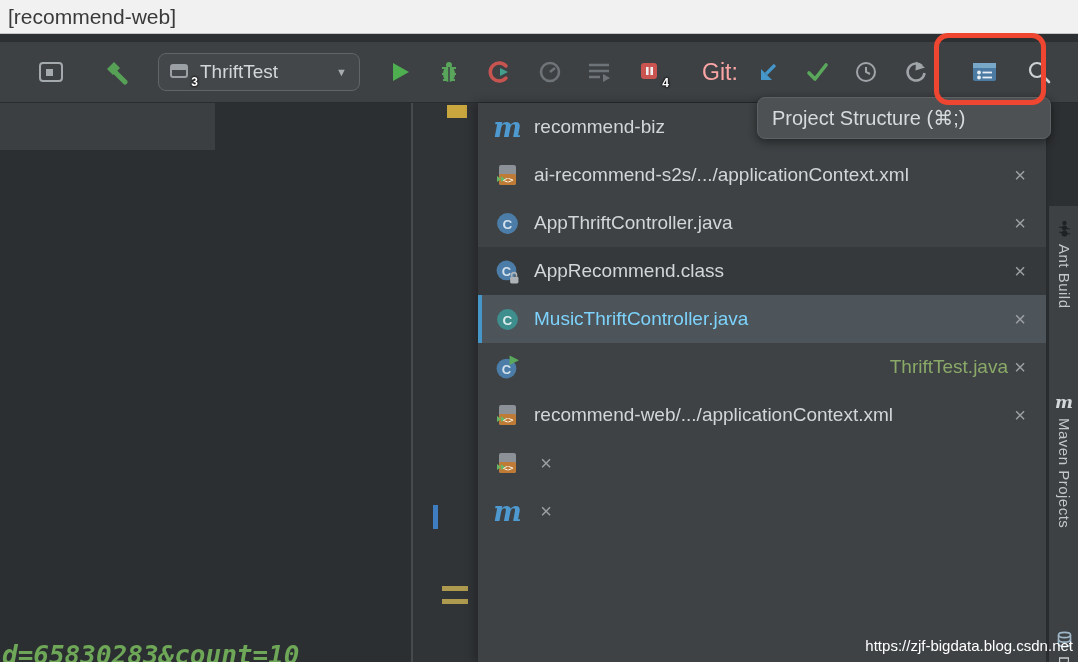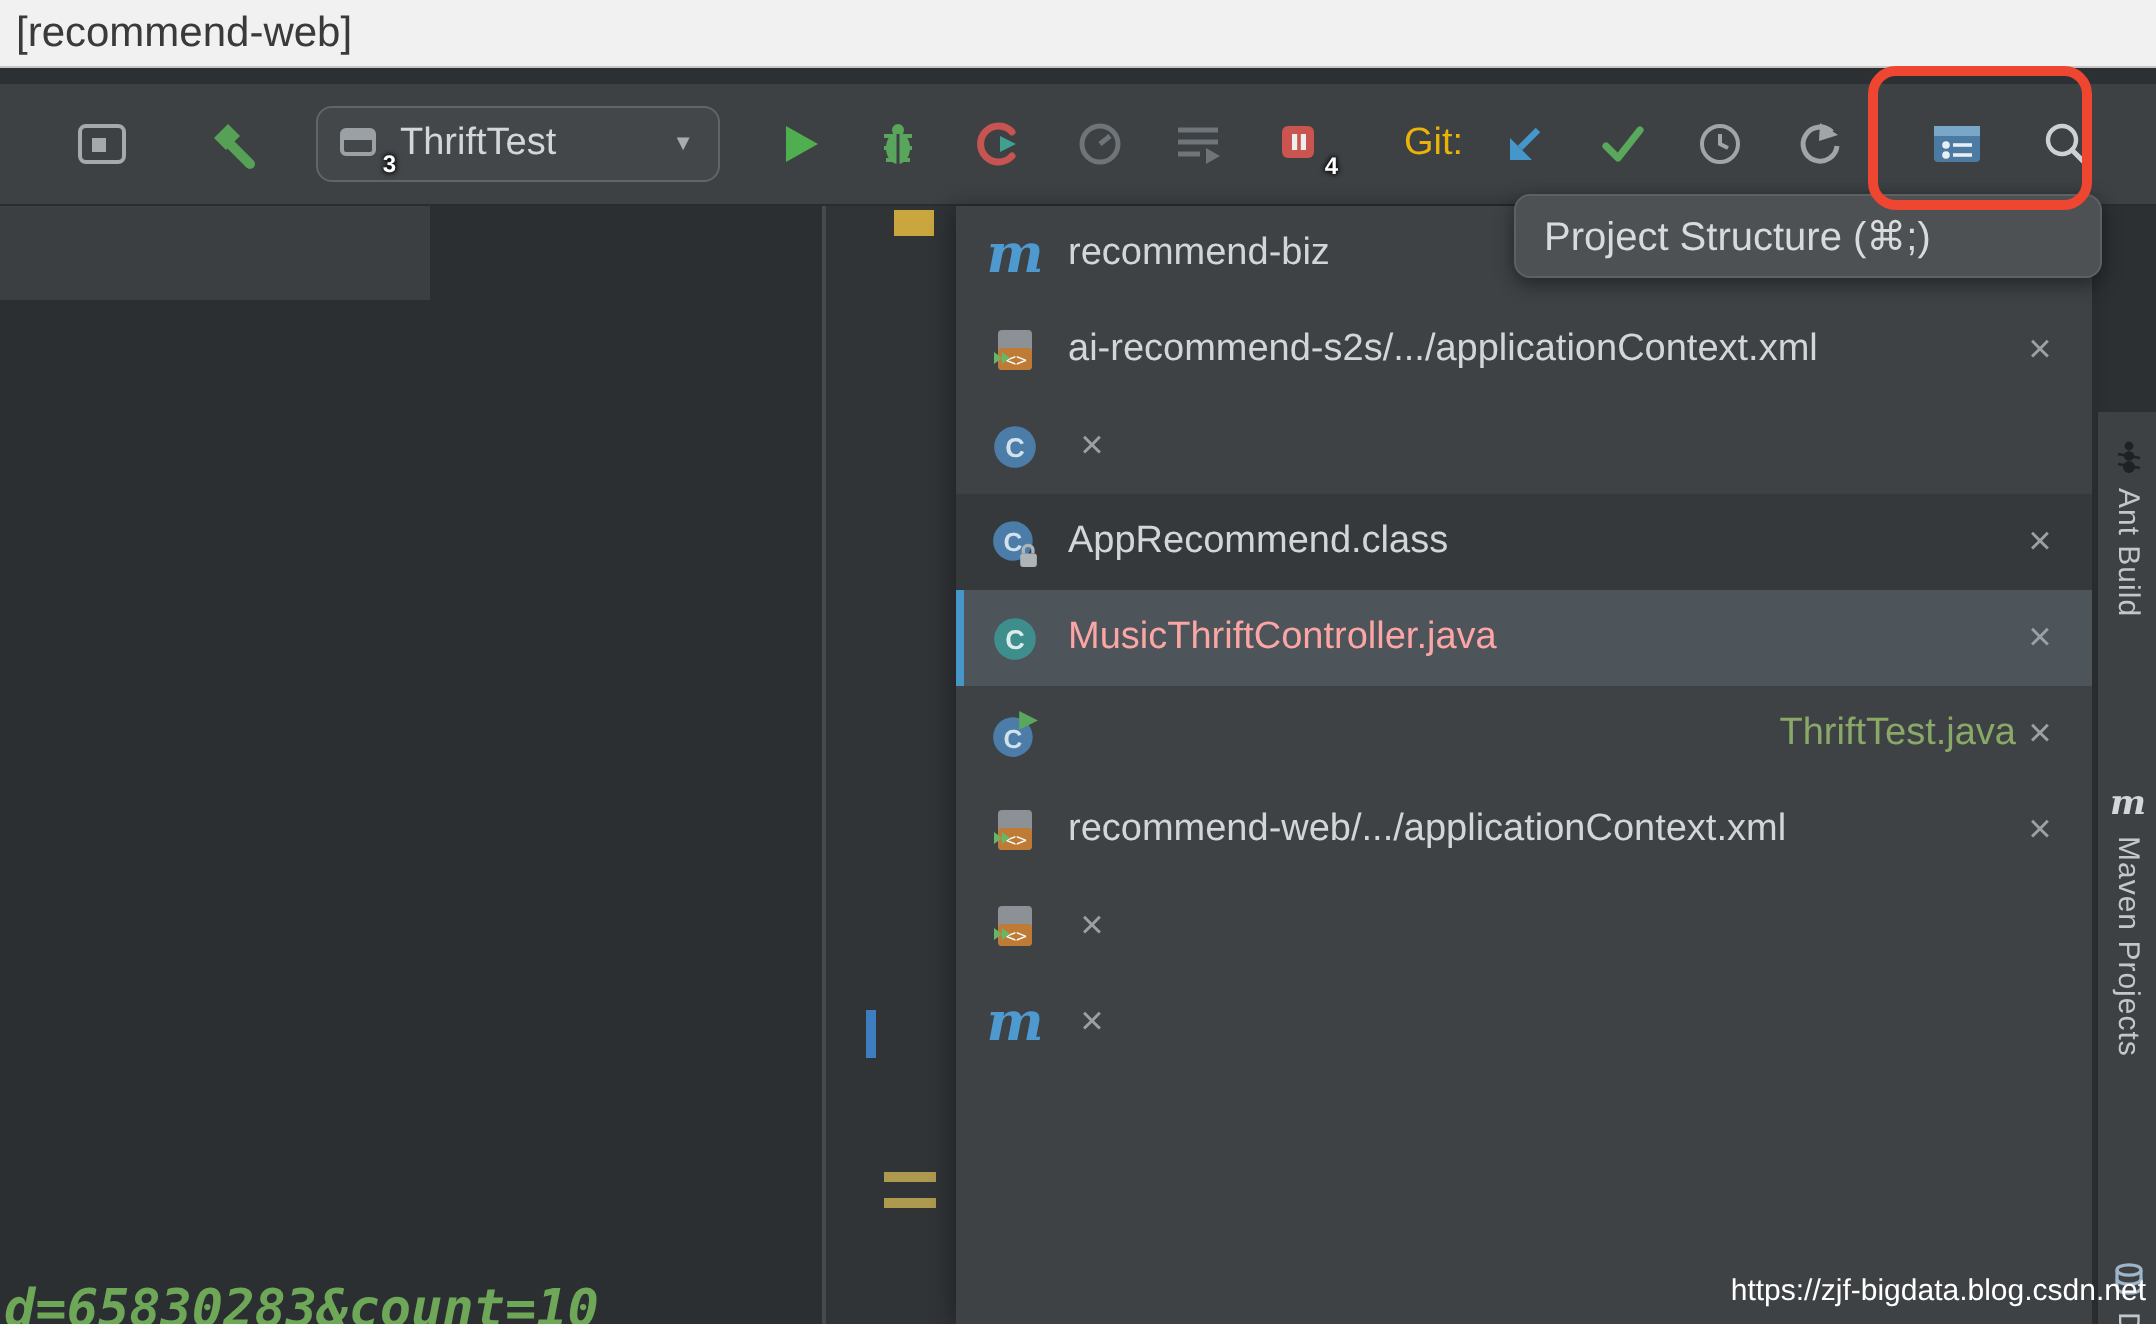--- a/index.html
+++ b/index.html
@@ -30,21 +30,21 @@
     height:38px; min-width:202px; border:1px solid #616568; border-radius:8px;
     background:#43474a; display:flex; align-items:center; gap:9px;
     padding:0 12px 0 10px; color:#d4d7da; font-size:19px; cursor:pointer;
   }
   .combo .caret { font-size:11px; color:#a7acb0; margin-left:auto; }
   .badge {
     position:absolute; right:-7px; bottom:-6px;
     font-size:12px; font-weight:bold; color:#ffffff;
     text-shadow:0 0 3px #000, 0 0 2px #000;
   }
-  .git-label { font-size:19px; color:#eab308; cursor:default; }
+  .git-label { font-size:23px; color:#fca5a5; cursor:default; }
 
   
   .red-highlight {
     position:absolute; left:934px; top:33px; width:112px; height:72px;
     border:5px solid #ee4630; border-radius:14px;
     z-index:100; pointer-events:none;
   }
 
   
   .tooltip {
@@ -84,21 +84,21 @@
     font-size:19px; color:#d3d6d9; cursor:pointer;
   }
   .prow .picon { width:27px; height:27px; margin-right:13px; flex:none;
                  display:flex; align-items:center; justify-content:center; }
   .prow .plabel { flex:1; white-space:nowrap; overflow:hidden; }
   .prow .pclose { width:24px; flex:none; text-align:center;
                   color:#9ba0a4; font-size:20px; line-height:1; cursor:pointer; }
   .prow.dark { background:#36393b; }
   .prow.selected { background:#4d545a; }
   .prow.selected::before { content:""; position:absolute; left:0; top:0; bottom:0; width:4px; background:#4596c9; }
-  .prow.selected .plabel { color:#fca5a5; }
+  .prow.selected .plabel { color:#7dd3fc; }
   .prow.green .plabel { color:#8aa968;text-align:right; }
   .mico {
     font-family:"DejaVu Serif", serif; font-style:italic; font-weight:bold;
     font-size:27px; color:#4e9ad0; line-height:1;
   }
 
   
   .sidebar {
     position:absolute; right:0; top:103px; bottom:0; width:30px;
     background:#3d4144; border-left:1px solid #292b2d;
@@ -288,20 +288,21 @@
       <span class="pclose">×</span>
     </div>
 
     <div class="prow">
       <span class="picon">
         <svg width="25" height="25" viewBox="0 0 24 24">
           <circle cx="12" cy="12" r="10" fill="#4c7da8"></circle>
           <text x="12" y="17" font-size="13" font-weight="bold" fill="#d3e1ec" text-anchor="middle" font-family="sans-serif">C</text>
         </svg>
       </span>
+      <span class="plabel">AppThriftController.java</span>
       <span class="pclose">×</span>
     </div>
 
     <div class="prow dark">
       <span class="picon">
         <svg width="25" height="25" viewBox="0 0 24 24">
           <circle cx="11" cy="11" r="9.5" fill="#4c7da8"></circle>
           <text x="11" y="16" font-size="12.5" font-weight="bold" fill="#d3e1ec" text-anchor="middle" font-family="sans-serif">C</text>
           <path d="M16 17 v-1.6 a2.3 2.3 0 0 1 4.6 0 V17" stroke="#aeb3b7" stroke-width="1.6" fill="none"></path>
           <rect x="14.5" y="17" width="8" height="6.5" rx="1.4" fill="#aeb3b7"></rect>

